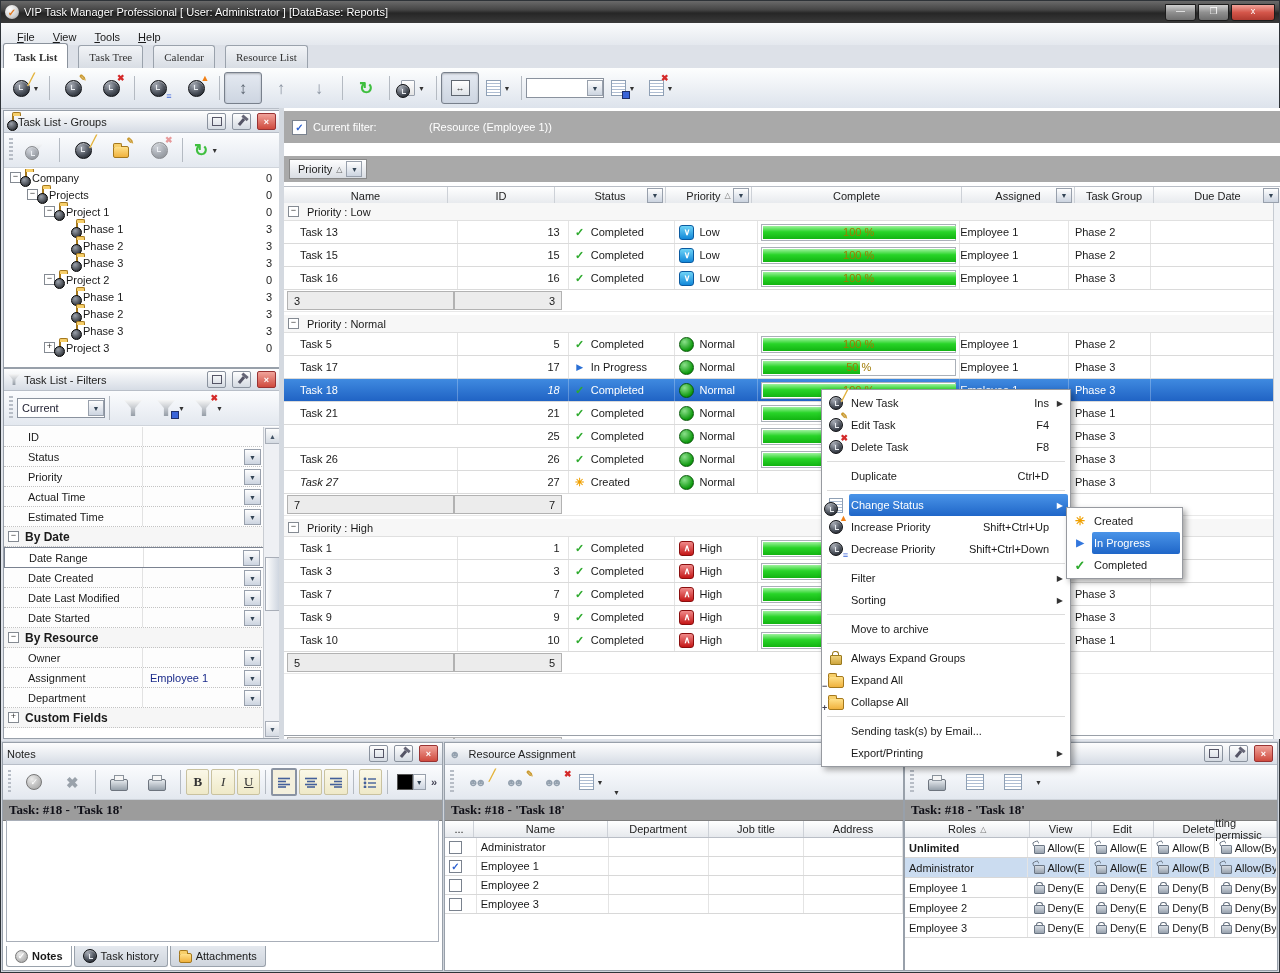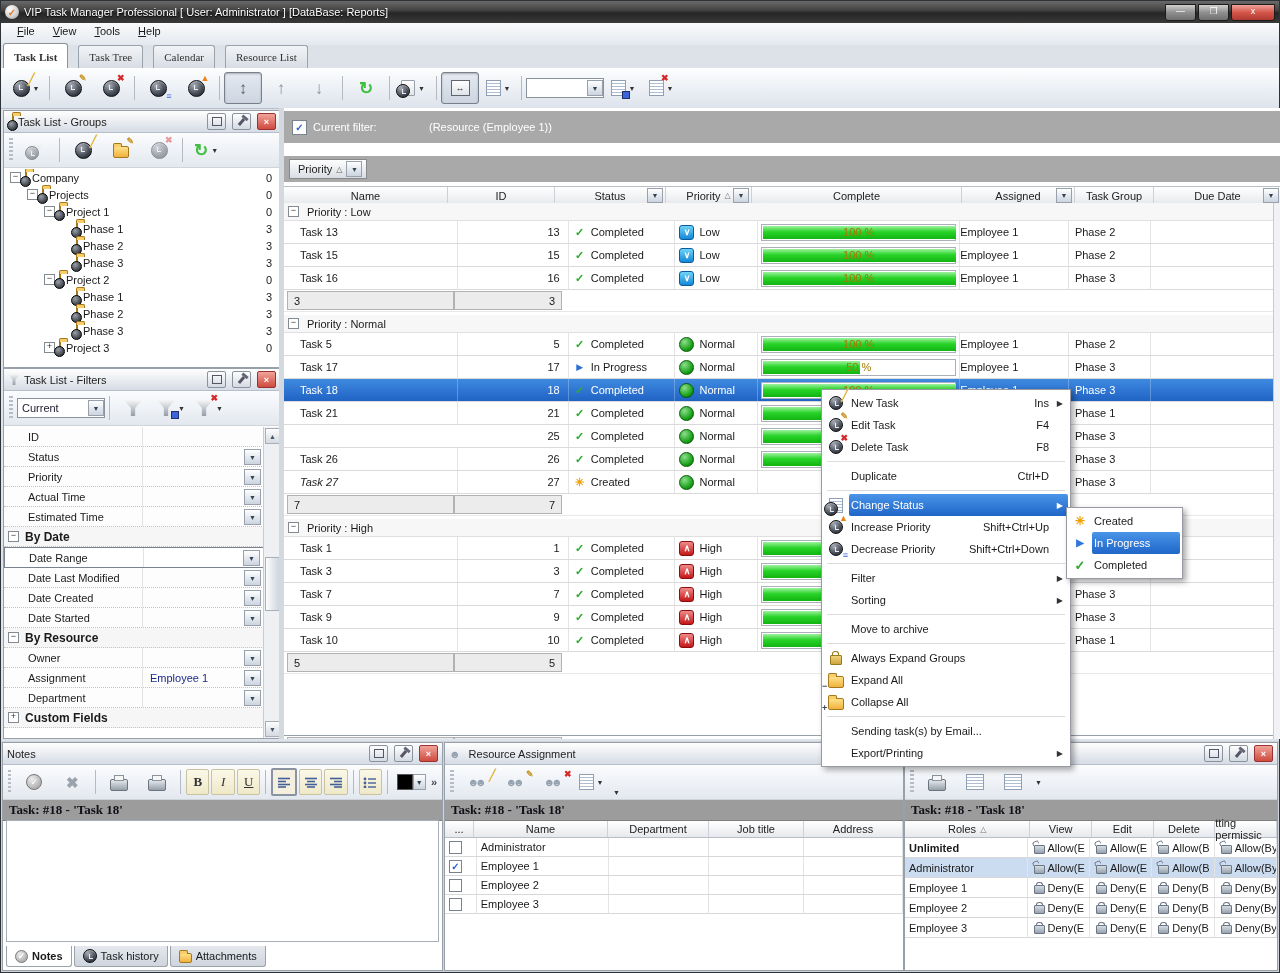--- a/index.html
+++ b/index.html
@@ -11,21 +11,21 @@
     background:linear-gradient(#6a6a6a,#454545 40%,#262626 55%,#3a3a3a);color:#fff;padding:0 4px;}
   #titlebar .logo{width:14px;height:14px;border-radius:50%;background:radial-gradient(circle at 35% 30%,#fff,#cfcfcf 60%,#8a8a8a);
     color:#e07820;font-size:10px;font-weight:bold;display:flex;align-items:center;justify-content:center;margin-right:5px;}
   #titlebar .ttl{flex:1;font-size:11px;text-shadow:0 1px 1px #000;white-space:nowrap;overflow:hidden;}
   .capbtn{width:29px;height:15px;margin-left:2px;border:1px solid #1c1c1c;border-radius:0 0 3px 3px;
     background:linear-gradient(#cfcfcf,#8f8f8f 50%,#6f6f6f);color:#fff;font-size:9px;line-height:13px;text-align:center;}
   .capbtn.close{width:42px;background:linear-gradient(#f0a39a,#d4564a 50%,#b03a30);}
 
   
   #menubar{position:absolute;left:0;top:22px;right:0;height:22px;background:linear-gradient(#fafbfc,#e4e8ee);
-    border-bottom:1px solid #c6ccd4;display:flex;align-items:flex-start;padding-left:8px;}
+    border-bottom:1px solid #c6ccd4;display:flex;align-items:flex-end;padding-left:8px;}
   #menubar .mitem{padding:2px 8px;margin-right:2px;}
   #tabbar{position:absolute;left:0;top:44px;right:0;height:23px;background:#dde1e8;border-bottom:1px solid #b9bfc8;
     display:flex;align-items:flex-end;padding-left:2px;}
   .tab{height:20px;padding:1px 10px;margin-right:10px;display:flex;align-items:center;border:1px solid #9aa2ac;border-bottom:none;
     border-radius:3px 3px 0 0;background:linear-gradient(#f2f4f7,#d8dde4);color:#333;font-family:Liberation Serif, serif;}
   .tab.active{height:23px;background:#fff;font-weight:bold;margin-bottom:-1px;border-color:#8a929c;}
   #toolbar{position:absolute;left:0;top:67px;right:0;height:40px;background:linear-gradient(#fdfefe,#dde3ec);
     border-bottom:1px solid #b9bfc8;display:flex;align-items:center;padding:0 6px;}
   .tbtn{height:30px;min-width:28px;padding:0 4px;display:flex;align-items:center;justify-content:center;
     border:1px solid transparent;border-radius:3px;position:relative;}
@@ -509,26 +509,26 @@
         <div class="frow section">
           <span class="exp" style="margin-left: 4px;">−</span>
           <span class="flabel">By Date</span>
         </div>
         <div class="frow  selected">
           <span class="flabel">Date Range</span>
           <span class="vline"></span>
           <span class="fdd">▼</span>
         </div>
         <div class="frow ">
-          <span class="flabel">Date Last Modified</span>
+          <span class="flabel">Date Created</span>
           <span class="vline"></span>
           <span class="fdd">▼</span>
         </div>
         <div class="frow ">
-          <span class="flabel">Date Created</span>
+          <span class="flabel">Date Last Modified</span>
           <span class="vline"></span>
           <span class="fdd">▼</span>
         </div>
         <div class="frow ">
           <span class="flabel">Date Started</span>
           <span class="vline"></span>
           <span class="fdd">▼</span>
         </div>
         <div class="frow section">
           <span class="exp" style="margin-left: 4px;">−</span>
@@ -722,21 +722,21 @@
               <div class="pfill" style="width: 50%;"></div>
               <div class="ptext">50 %</div>
             </div>
           </div>
           <div class="tcell " style="width: 112px;">Employee 1</div>
           <div class="tcell " style="width: 78px; padding-left: 6px;">Phase 3</div>
           <div class="tcell " style="width: 127px;"></div>
         </div>
         <div class="trow sel">
           <div class="tcell name" style="width: 163px;">Task 18</div>
-          <div class="tcell id" style="width: 106px;">18</div>
+          <div class="tcell id" style="width: 106px; font-style: italic;">18</div>
           <div class="tcell " style="width: 110px;">
             <span class="sticon st-done">✓</span>
             <span>Completed</span>
           </div>
           <div class="tcell " style="width: 85px;">
             <span class="pri norm"></span>
             <span>Normal</span>
           </div>
           <div class="tcell " style="width: 209px;">
             <div class="pbar">
@@ -1175,21 +1175,21 @@
             <div class="hcell" style="width: 127px;">
               <span>Roles</span>
               <span class="hsort">△</span>
             </div>
             <div class="hcell" style="width: 62px;">
               <span>View</span>
             </div>
             <div class="hcell" style="width: 62px;">
               <span>Edit</span>
             </div>
-            <div class="hcell" style="width: 62px;">
+            <div class="hcell" style="width: 62px; justify-content: flex-end;">
               <span>Delete</span>
             </div>
             <div class="hcell" style="width: 62px;">
               <span>tting permissic</span>
             </div>
           </div>
           <div class="prow">
             <div class="rcell" style="width: 127px; font-weight: bold;">Unlimited</div>
             <div class="rcell" style="width: 62px;">
               <span class="lock open"></span>

